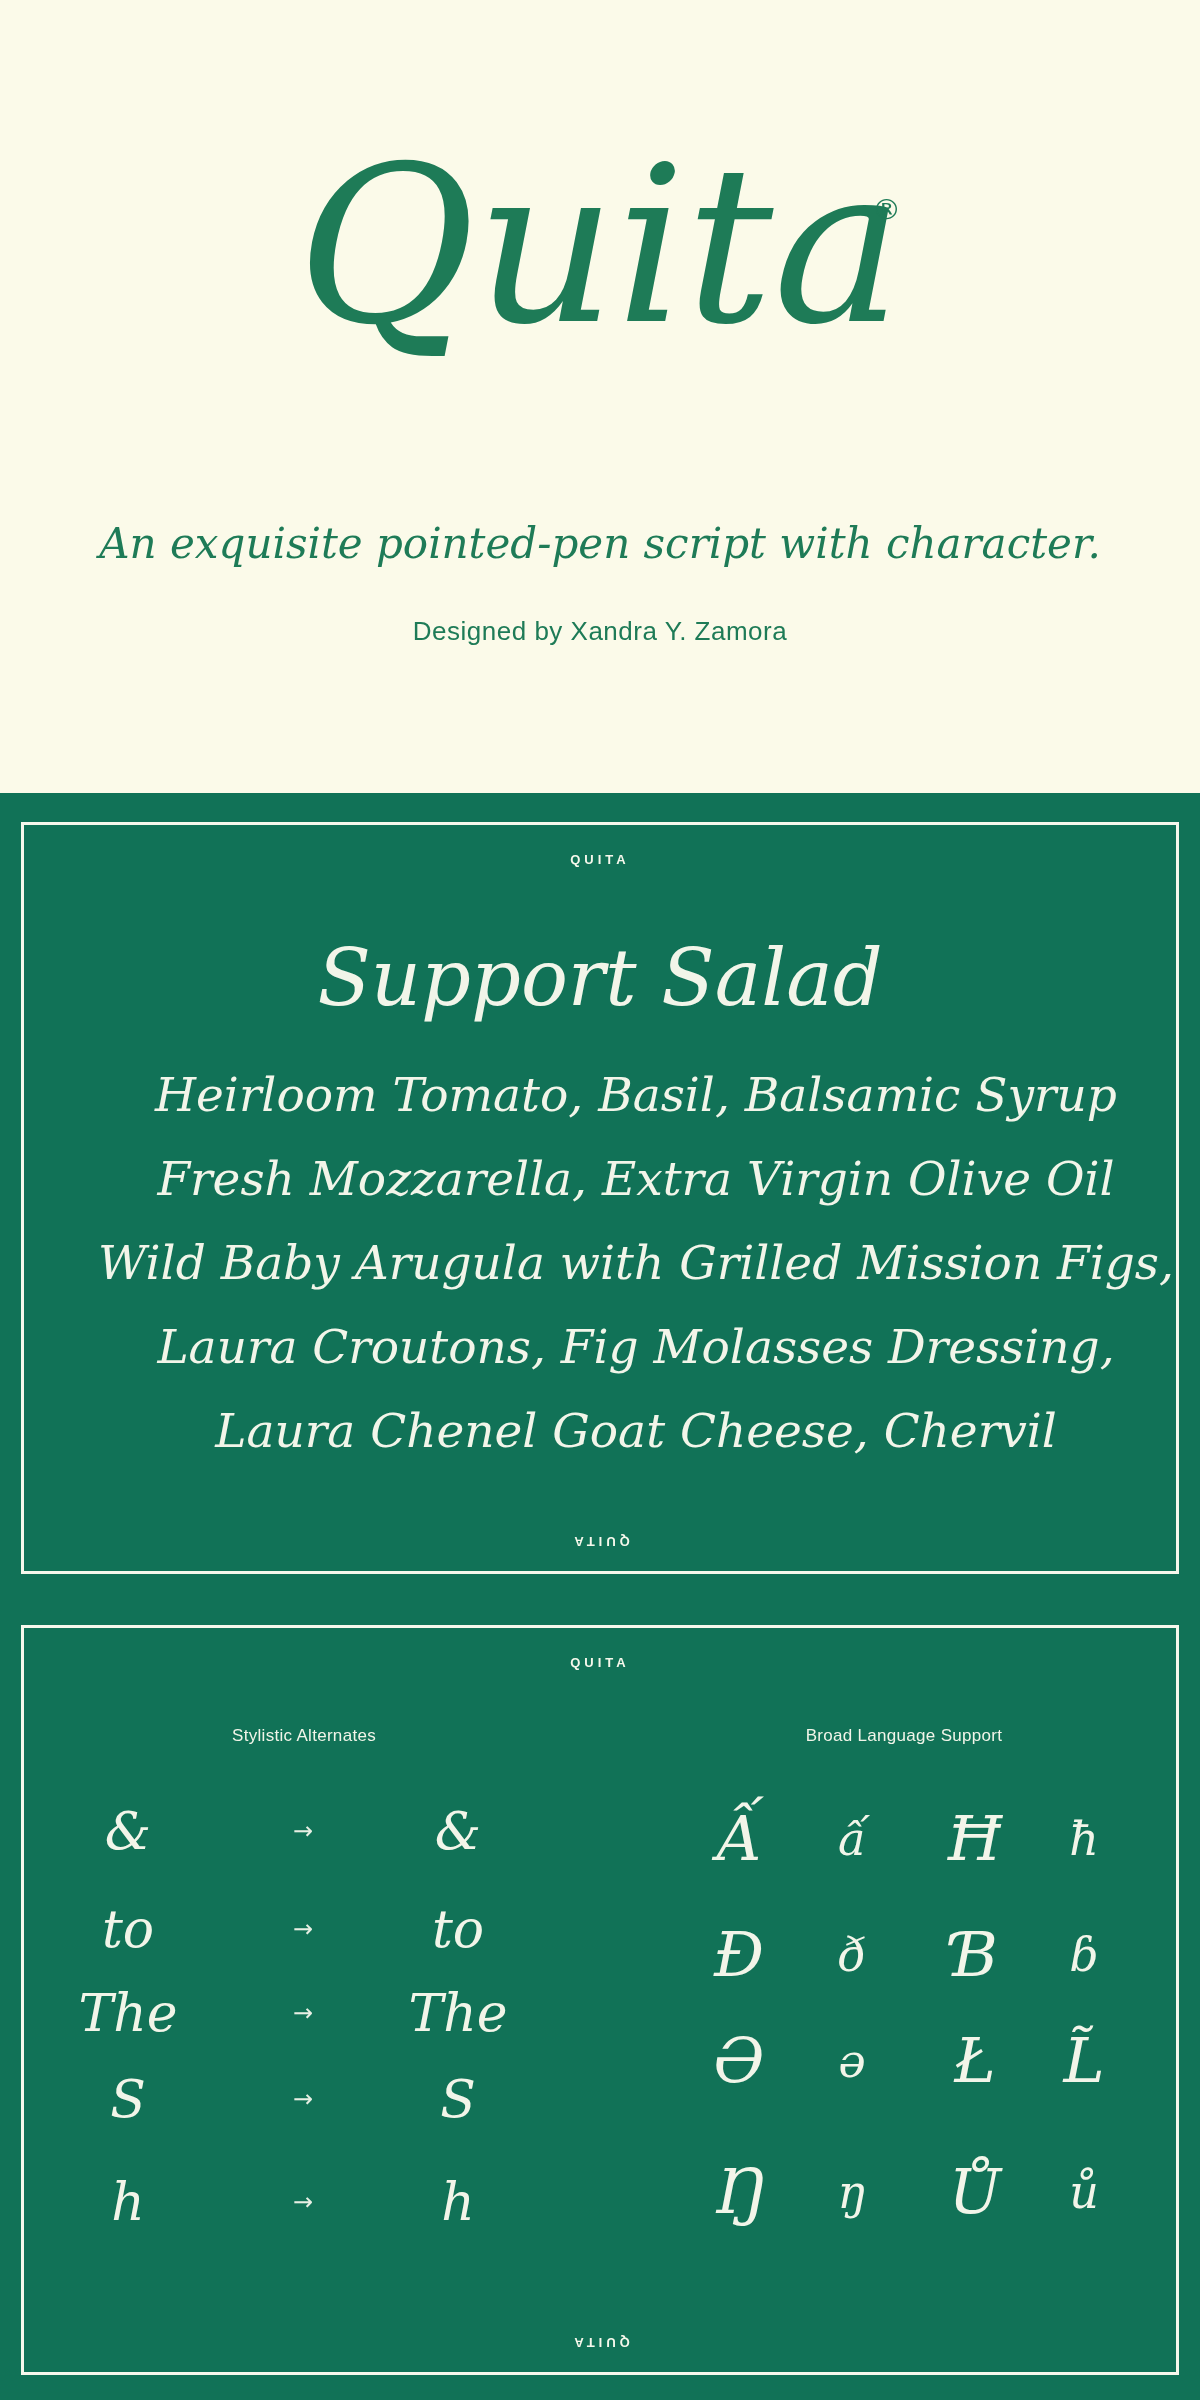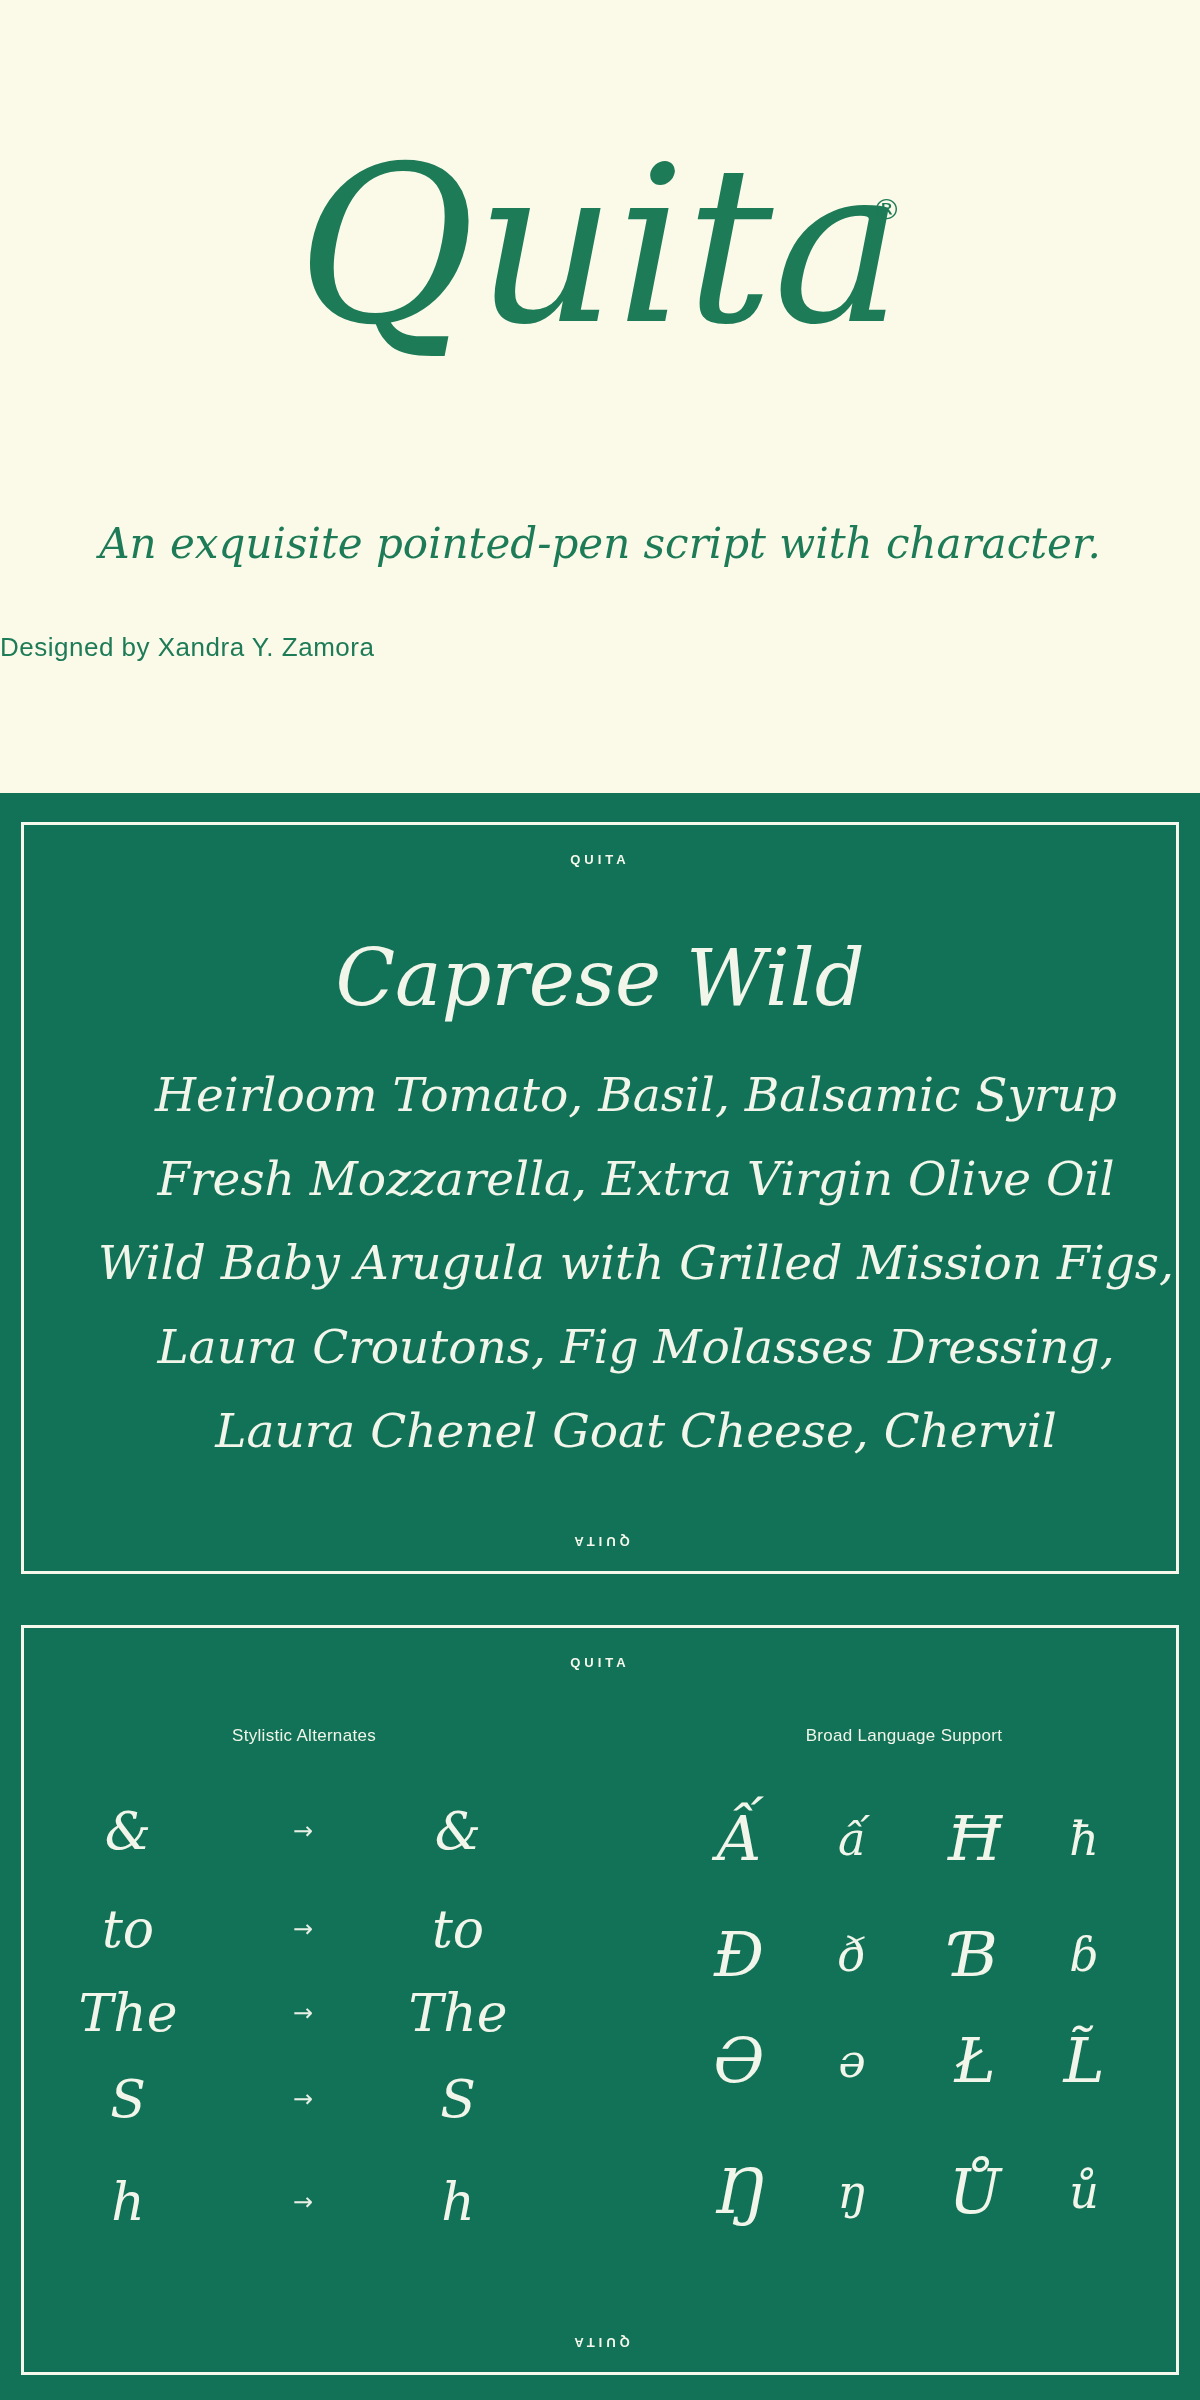--- a/index.html
+++ b/index.html
@@ -9,22 +9,22 @@
   
   .hero{position:absolute;left:0;top:0;width:1200px;height:793px;}
   .logo{position:absolute;left:0;top:96px;width:1200px;text-align:center;
         font-family:"DejaVu Serif",serif;font-style:italic;font-weight:400;
         font-size:218px;line-height:300px;color:#1E7B57;}
   .regmark{position:absolute;left:872px;top:192px;
            font-family:"DejaVu Sans",sans-serif;font-size:29px;color:#1E7B57;font-style:normal;}
   .tagline{position:absolute;left:0;top:478px;width:1200px;text-align:center;
            font-family:"DejaVu Serif",serif;font-style:italic;
            font-size:42px;line-height:60px;color:#1E7B57;margin-top:36px;}
-  .credit{position:absolute;left:0;top:616px;width:1200px;text-align:left;
-          font-size:26px;font-weight:500;letter-spacing:.5px;color:#1E7B57;margin-top:16px;}
+  .credit{position:absolute;left:0;top:616px;width:1200px;text-align:center;
+          font-size:26px;font-weight:500;letter-spacing:.5px;color:#1E7B57;}
 
   
   .green-bg{position:absolute;left:0;top:793px;width:1200px;height:1607px;background:#117257;}
 
   .panel{position:absolute;border:3px solid #F6F8EC;box-sizing:border-box;}
   .panel-1{left:21px;top:822px;width:1158px;height:752px;}
   .panel-2{left:21px;top:1625px;width:1158px;height:750px;}
 
   .panel-label{position:absolute;left:0;width:100%;text-align:center;
                font-size:13px;font-weight:bold;letter-spacing:4px;color:#F6F8EC;}
@@ -68,21 +68,21 @@
     <div class="logo">Quita</div>
     <div class="regmark">®</div>
     <div class="tagline">An exquisite pointed-pen script with character.</div>
     <div class="credit">Designed by Xandra Y. Zamora</div>
   </section>
 
   <div class="green-bg"></div>
 
   <section class="panel panel-1">
     <div class="panel-label top">QUITA</div>
-    <div class="menu-title script">Caprese Wild</div>
+    <div class="menu-title script">Support Salad</div>
     <div class="menu-lines script">
       <div>Heirloom Tomato, Basil, Balsamic Syrup</div>
       <div>Fresh Mozzarella, Extra Virgin Olive Oil</div>
       <div>Wild Baby Arugula with Grilled Mission Figs,</div>
       <div>Laura Croutons, Fig Molasses Dressing,</div>
       <div>Laura Chenel Goat Cheese, Chervil</div>
     </div>
     <div class="panel-label bottom">QUITA</div>
   </section>
 

